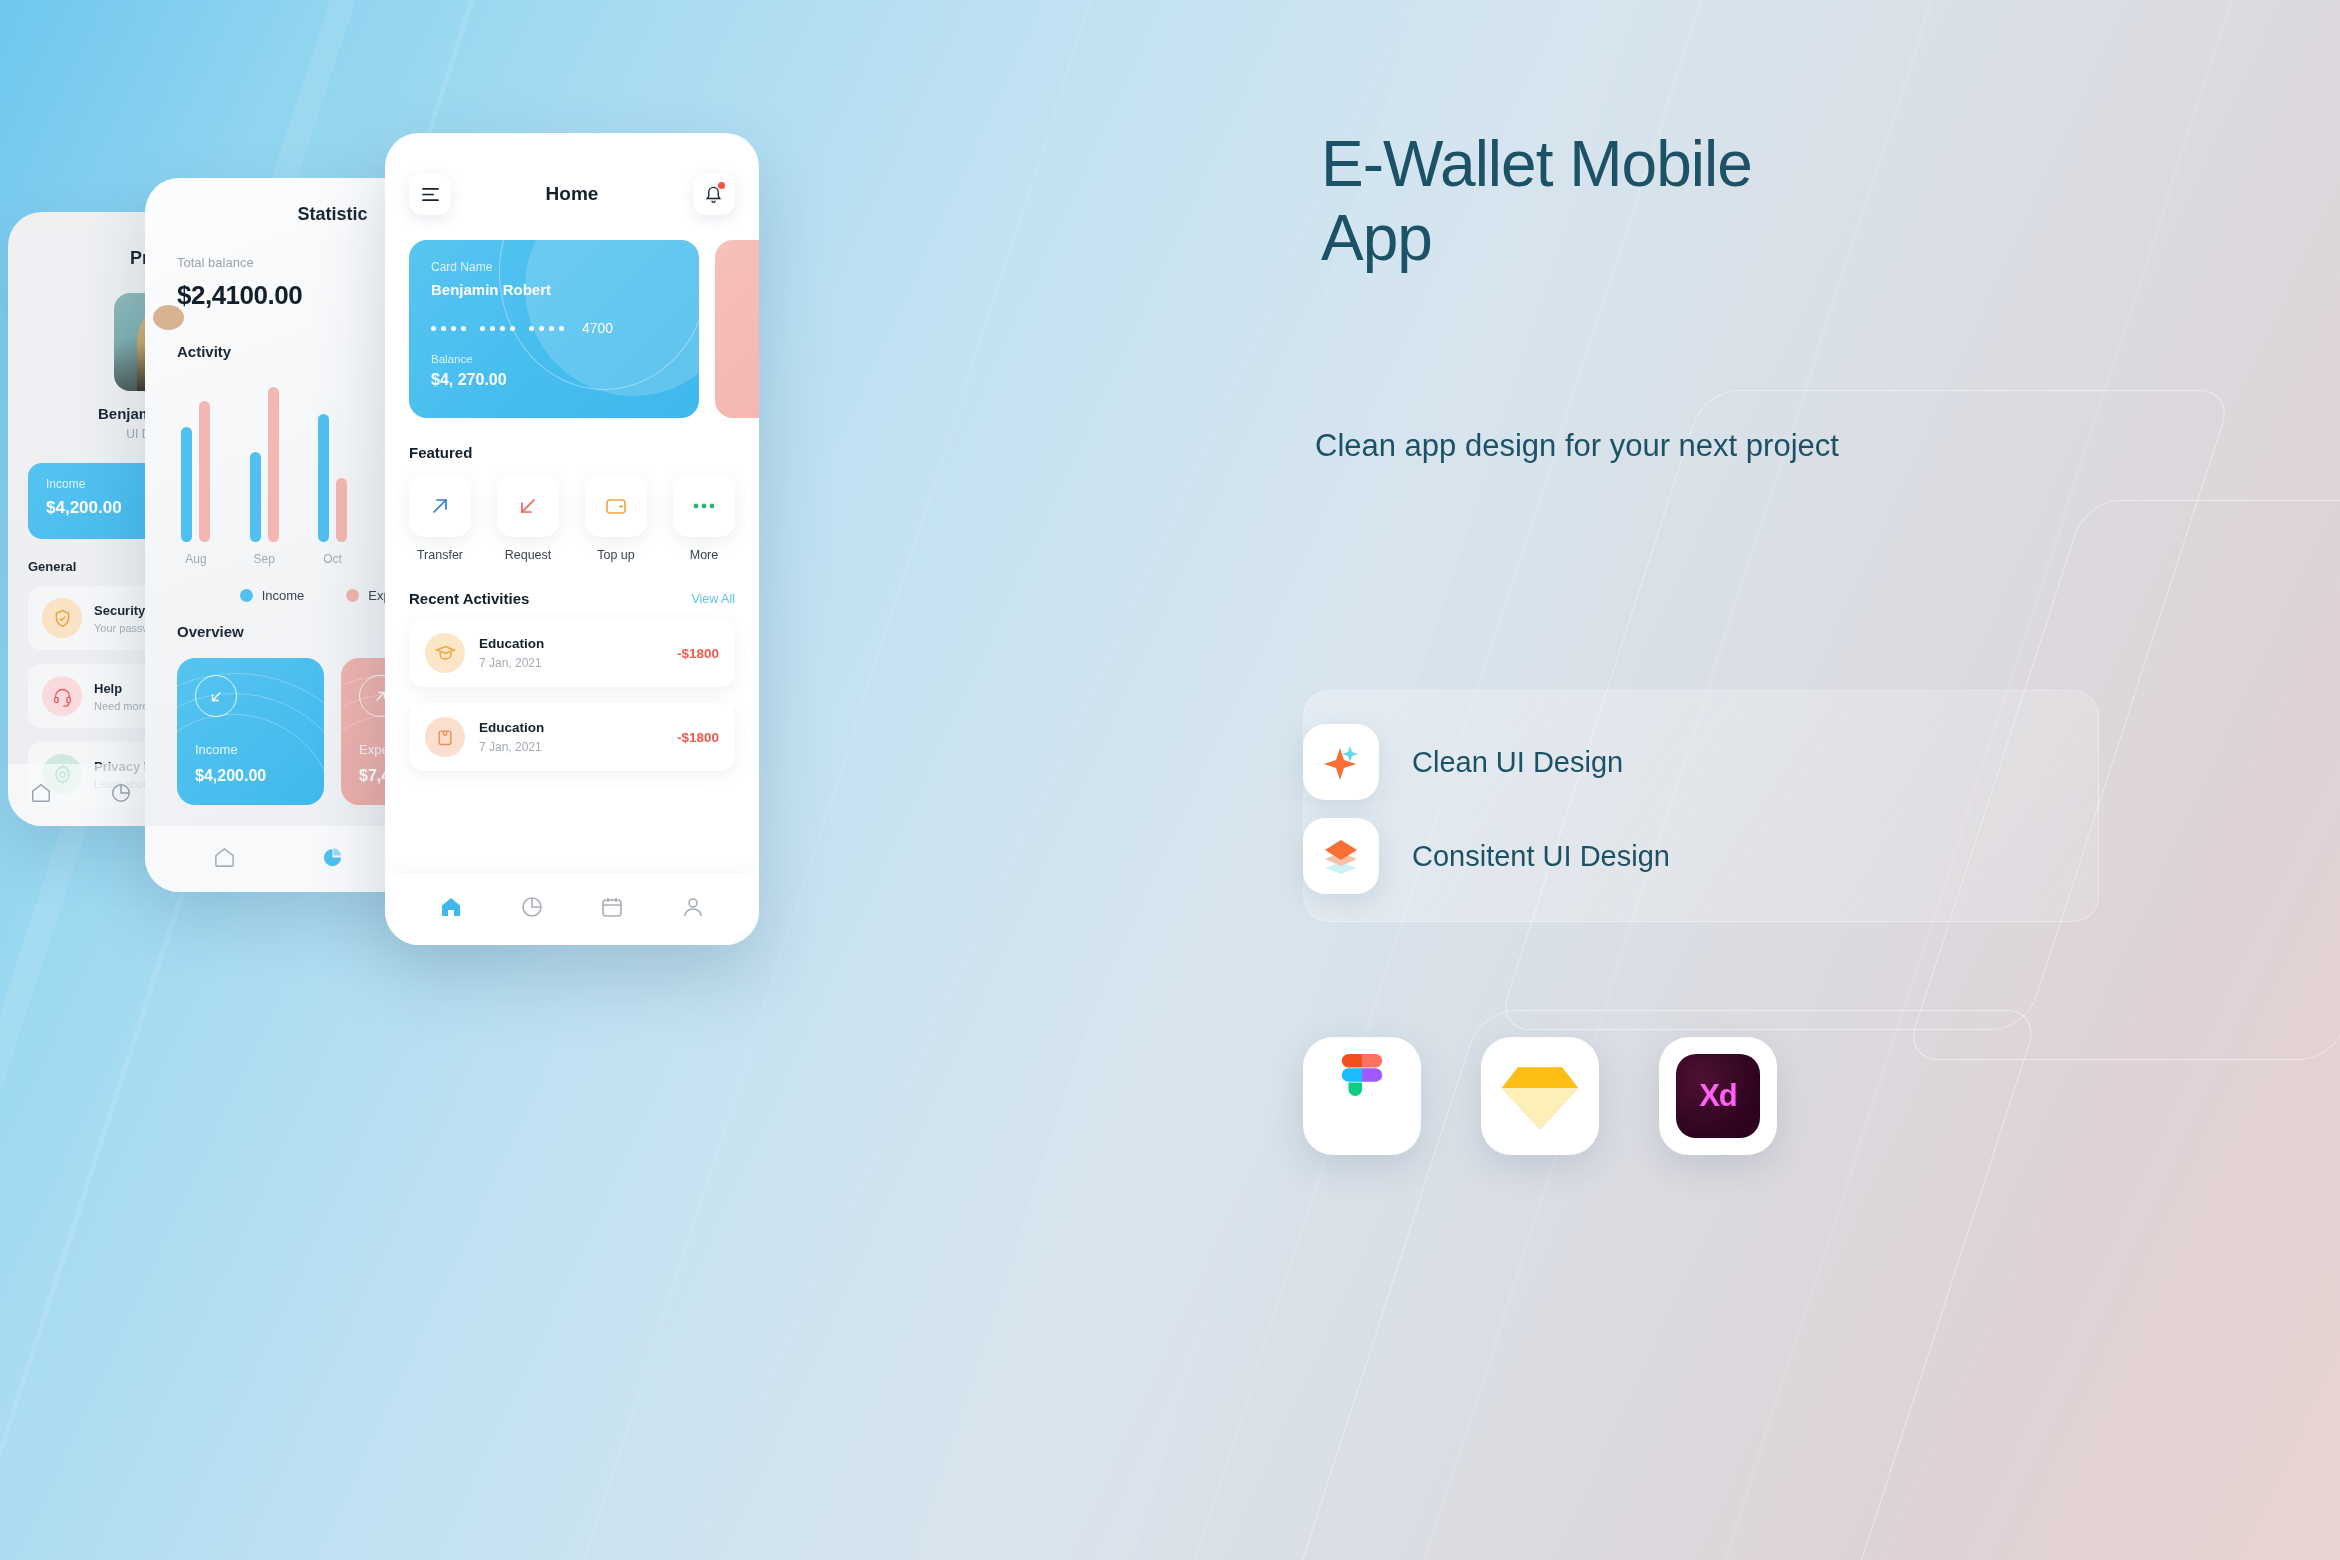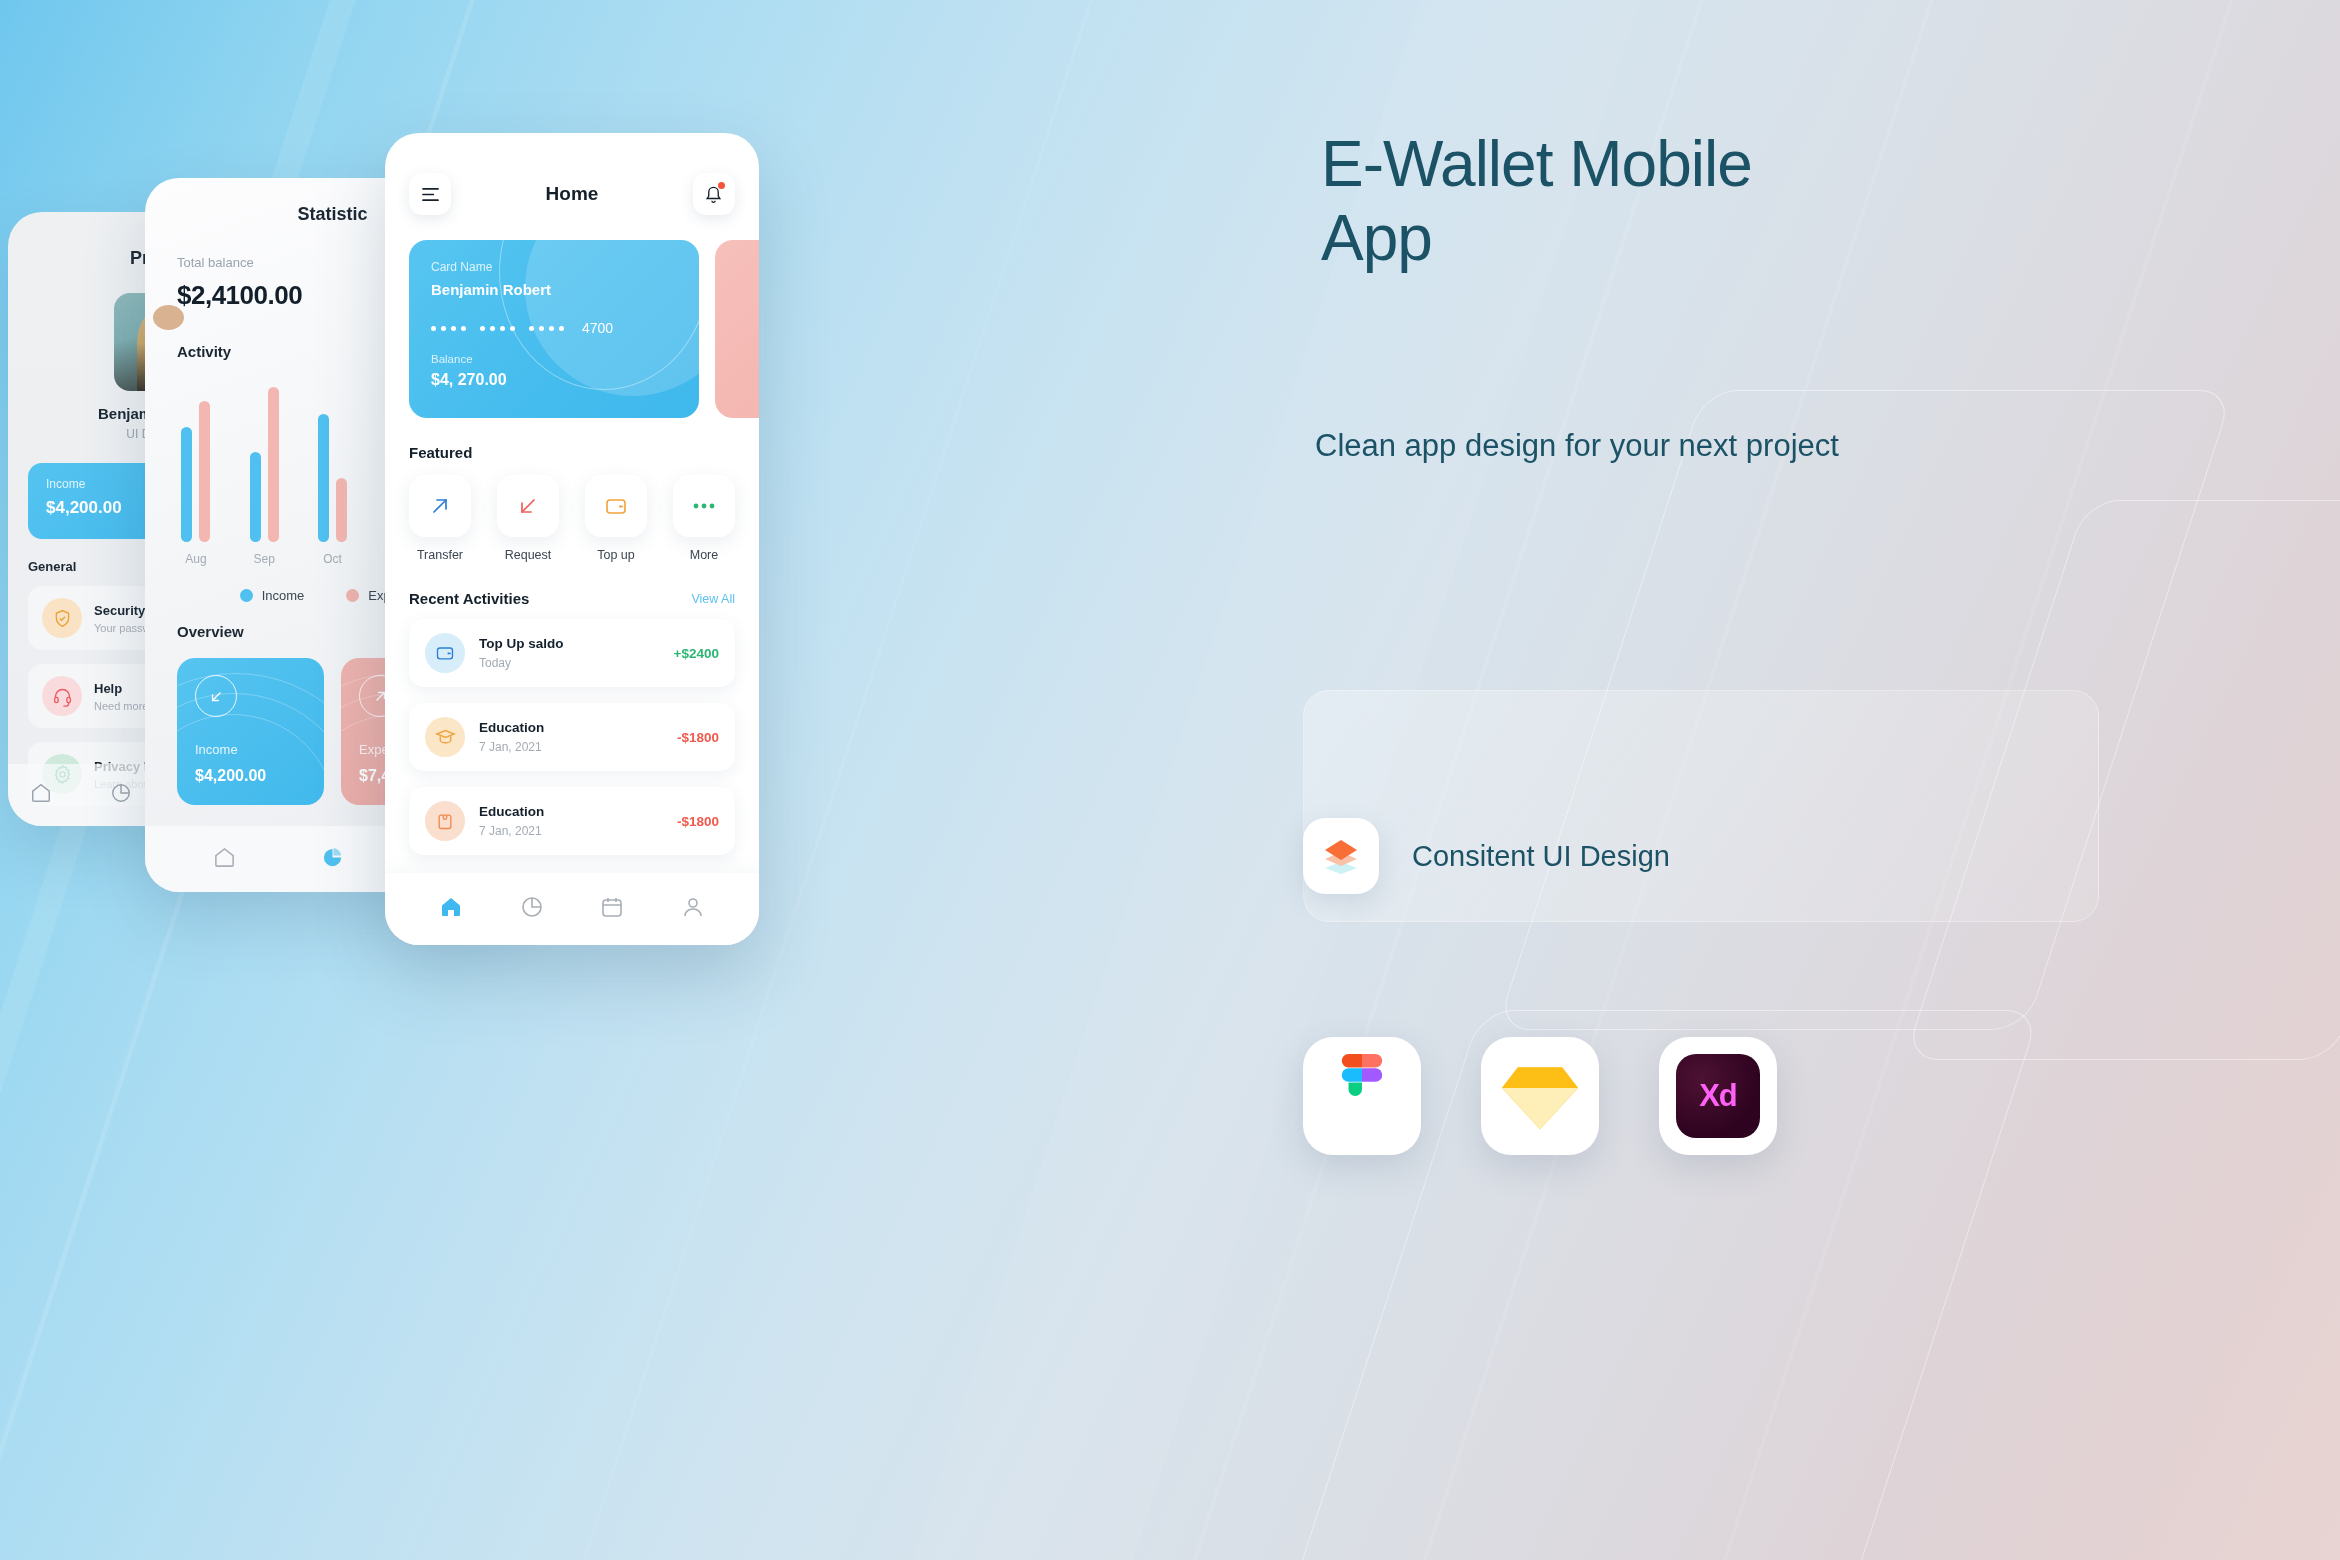--- a/index.html
+++ b/index.html
@@ -510,34 +510,20 @@
       <div class="feat-lb">More</div>
     </div>
   </div>
 
   <div class="ra-head">
     <div class="ra-title">Recent Activities</div>
     <div class="ra-all">View All</div>
   </div>
 
   <div class="ra-list">
-    <div class="ra-item">
-      <div class="ra-ic blue">
-        <svg width="20" height="20" viewBox="0 0 24 24" fill="none" stroke="#2a7fd4" stroke-width="1.6">
-          <rect x="3" y="6" width="18" height="13" rx="3"></rect>
-          <path d="M15 12.5h4"></path>
-            <circle cx="16.5" cy="12.5" r="1" fill="#2a7fd4" stroke="none"></circle>
-        </svg>
-      </div>
-      <div class="ra-txt">
-        <div class="ra-t">Top Up saldo</div>
-        <div class="ra-d">Today</div>
-      </div>
-      <div class="ra-amt pos">+$2400</div>
-    </div>
 
     <div class="ra-item">
       <div class="ra-ic amber">
         <svg width="21" height="21" viewBox="0 0 24 24" fill="none" stroke="#f0a33c" stroke-width="1.6">
           <path d="M2 8l10-4 10 4-10 4z"></path>
             <path d="M6 10.5V15c0 1.6 2.7 3 6 3s6-1.4 6-3v-4.5"></path>
         </svg>
       </div>
       <div class="ra-txt">
         <div class="ra-t">Education</div>
@@ -590,20 +576,29 @@
 
 <div class="right">
   <div class="r-title">
     <span>E-Wallet Mobile</span><br>
     <span>App</span>
   </div>
   <div class="r-sub">Clean app design for your next project</div>
 
   <div class="feat-panel"></div>
 
+  <div class="fp-row" style="left:0; top:724px;">
+    <div class="fp-ic">
+      <svg width="44" height="44" viewBox="0 0 44 44">
+        <path d="M19 8 L23 20 L35 24 L23 28 L19 40 L15 28 L3 24 L15 20 Z" fill="#f96d36" transform="translate(2,0)"></path>
+        <path d="M31 6 L33 12 L39 14 L33 16 L31 22 L29 16 L23 14 L29 12 Z" fill="#5fd9e8"></path>
+      </svg>
+    </div>
+    <div class="fp-lb">Clean UI Design</div>
+  </div>
 
   <div class="fp-row" style="left:0; top:818px;">
     <div class="fp-ic">
       <svg width="44" height="44" viewBox="0 0 44 44">
         <path d="M22 28 L6 34 L22 40 L38 34 Z" fill="#cdf2f5"></path>
         <path d="M22 18 L6 25 L22 32 L38 25 Z" fill="#f8c2a8"></path>
         <path d="M22 6 L6 16 L22 26 L38 16 Z" fill="#f96d36"></path>
       </svg>
     </div>
     <div class="fp-lb">Consitent UI Design</div>

